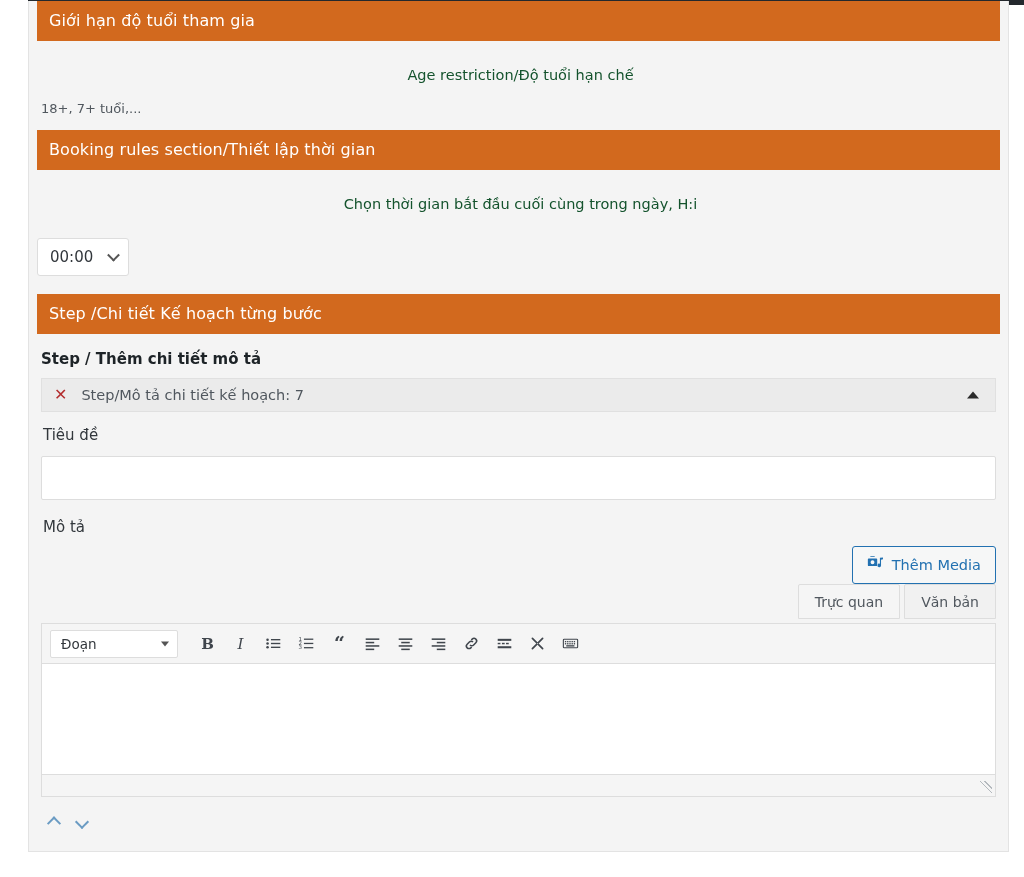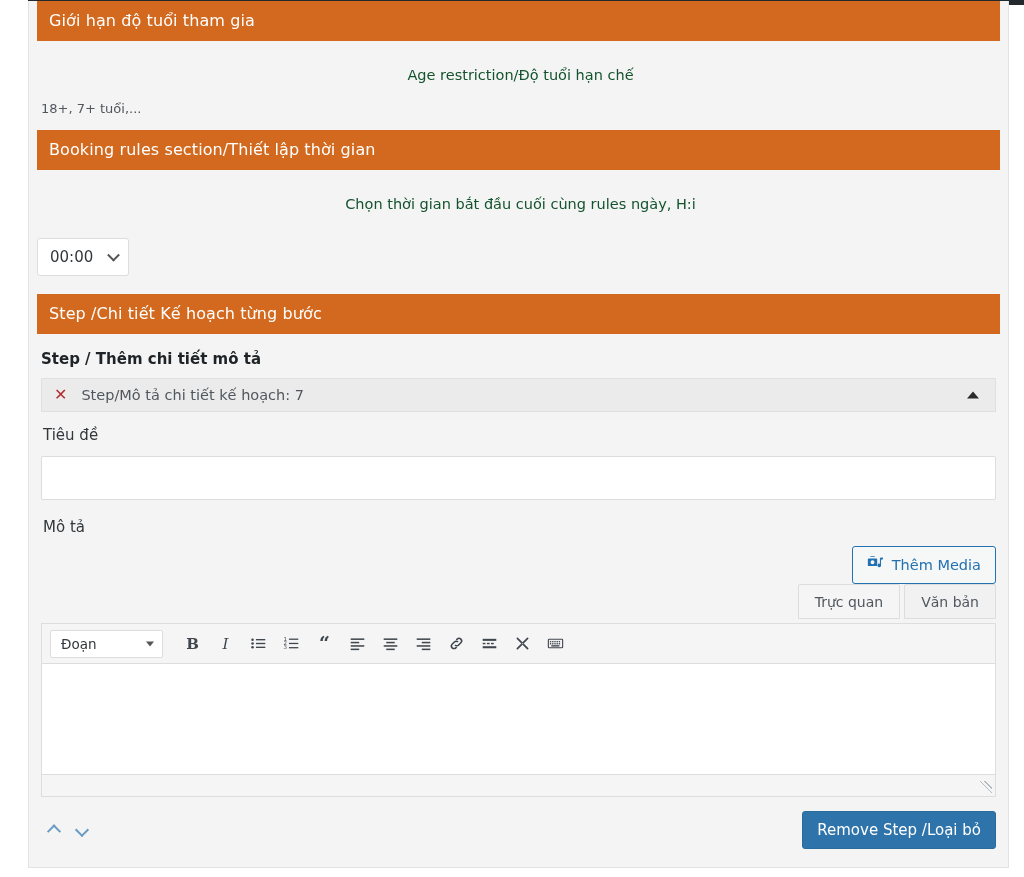--- a/index.html
+++ b/index.html
@@ -171,21 +171,21 @@
     display:flex; align-items:center;
     padding:6px 8px;
     gap:2px;
     height:40px;
   }
   .fmt-select-wrap { position:relative; display:inline-block; margin-right:12px; }
   select.fmt-select {
     -webkit-appearance:none; appearance:none;
     background:#ffffff; border:1px solid #dddddd;
     font-size:13.5px; color:#32373c;
-    padding:5px 30px 5px 10px; width:113px; height:28px;
+    padding:5px 30px 5px 10px; width:128px; height:28px;
     border-radius:2px; outline:none;
     font-family:"DejaVu Sans","Liberation Sans",sans-serif;
   }
   .fmt-caret {
     position:absolute; right:9px; top:50%; transform:translateY(-50%);
     width:0;height:0; border-left:4px solid transparent;
     border-right:4px solid transparent; border-top:5px solid #555;
     pointer-events:none;
   }
   .tb-btn {
@@ -253,21 +253,21 @@
       <div class="sec-header">Giới hạn độ tuổi tham gia</div>
 
       <div class="field-label">Age restriction/Độ tuổi hạn chế</div>
 
 
       <div class="helper">18+, 7+ tuổi,...</div>
 
       
       <div class="sec-header" style="margin-top:14px;">Booking rules section/Thiết lập thời gian</div>
 
-      <div class="field-label">Chọn thời gian bắt đầu cuối cùng rules ngày, H:i</div>
+      <div class="field-label">Chọn thời gian bắt đầu cuối cùng trong ngày, H:i</div>
 
       <div class="select-wrap">
         <select class="time-select">
           <option>00:00</option>
         </select>
         <span class="sel-chevron"></span>
       </div>
 
       
       <div class="sec-header" style="margin-top:18px;">Step /Chi tiết Kế hoạch từng bước</div>
@@ -431,21 +431,20 @@
 
           <div class="step-foot">
             <div class="sort-arrows">
               <span class="chev up">
                   <i></i>
                 </span>
               <span class="chev down">
                   <i></i>
                 </span>
             </div>
-            <button class="remove-btn">Remove Step /Loại bỏ</button>
           </div>
 
         </div>
       </div>
 
     </div>
   </div>
 </div>
 
 </body></html>

